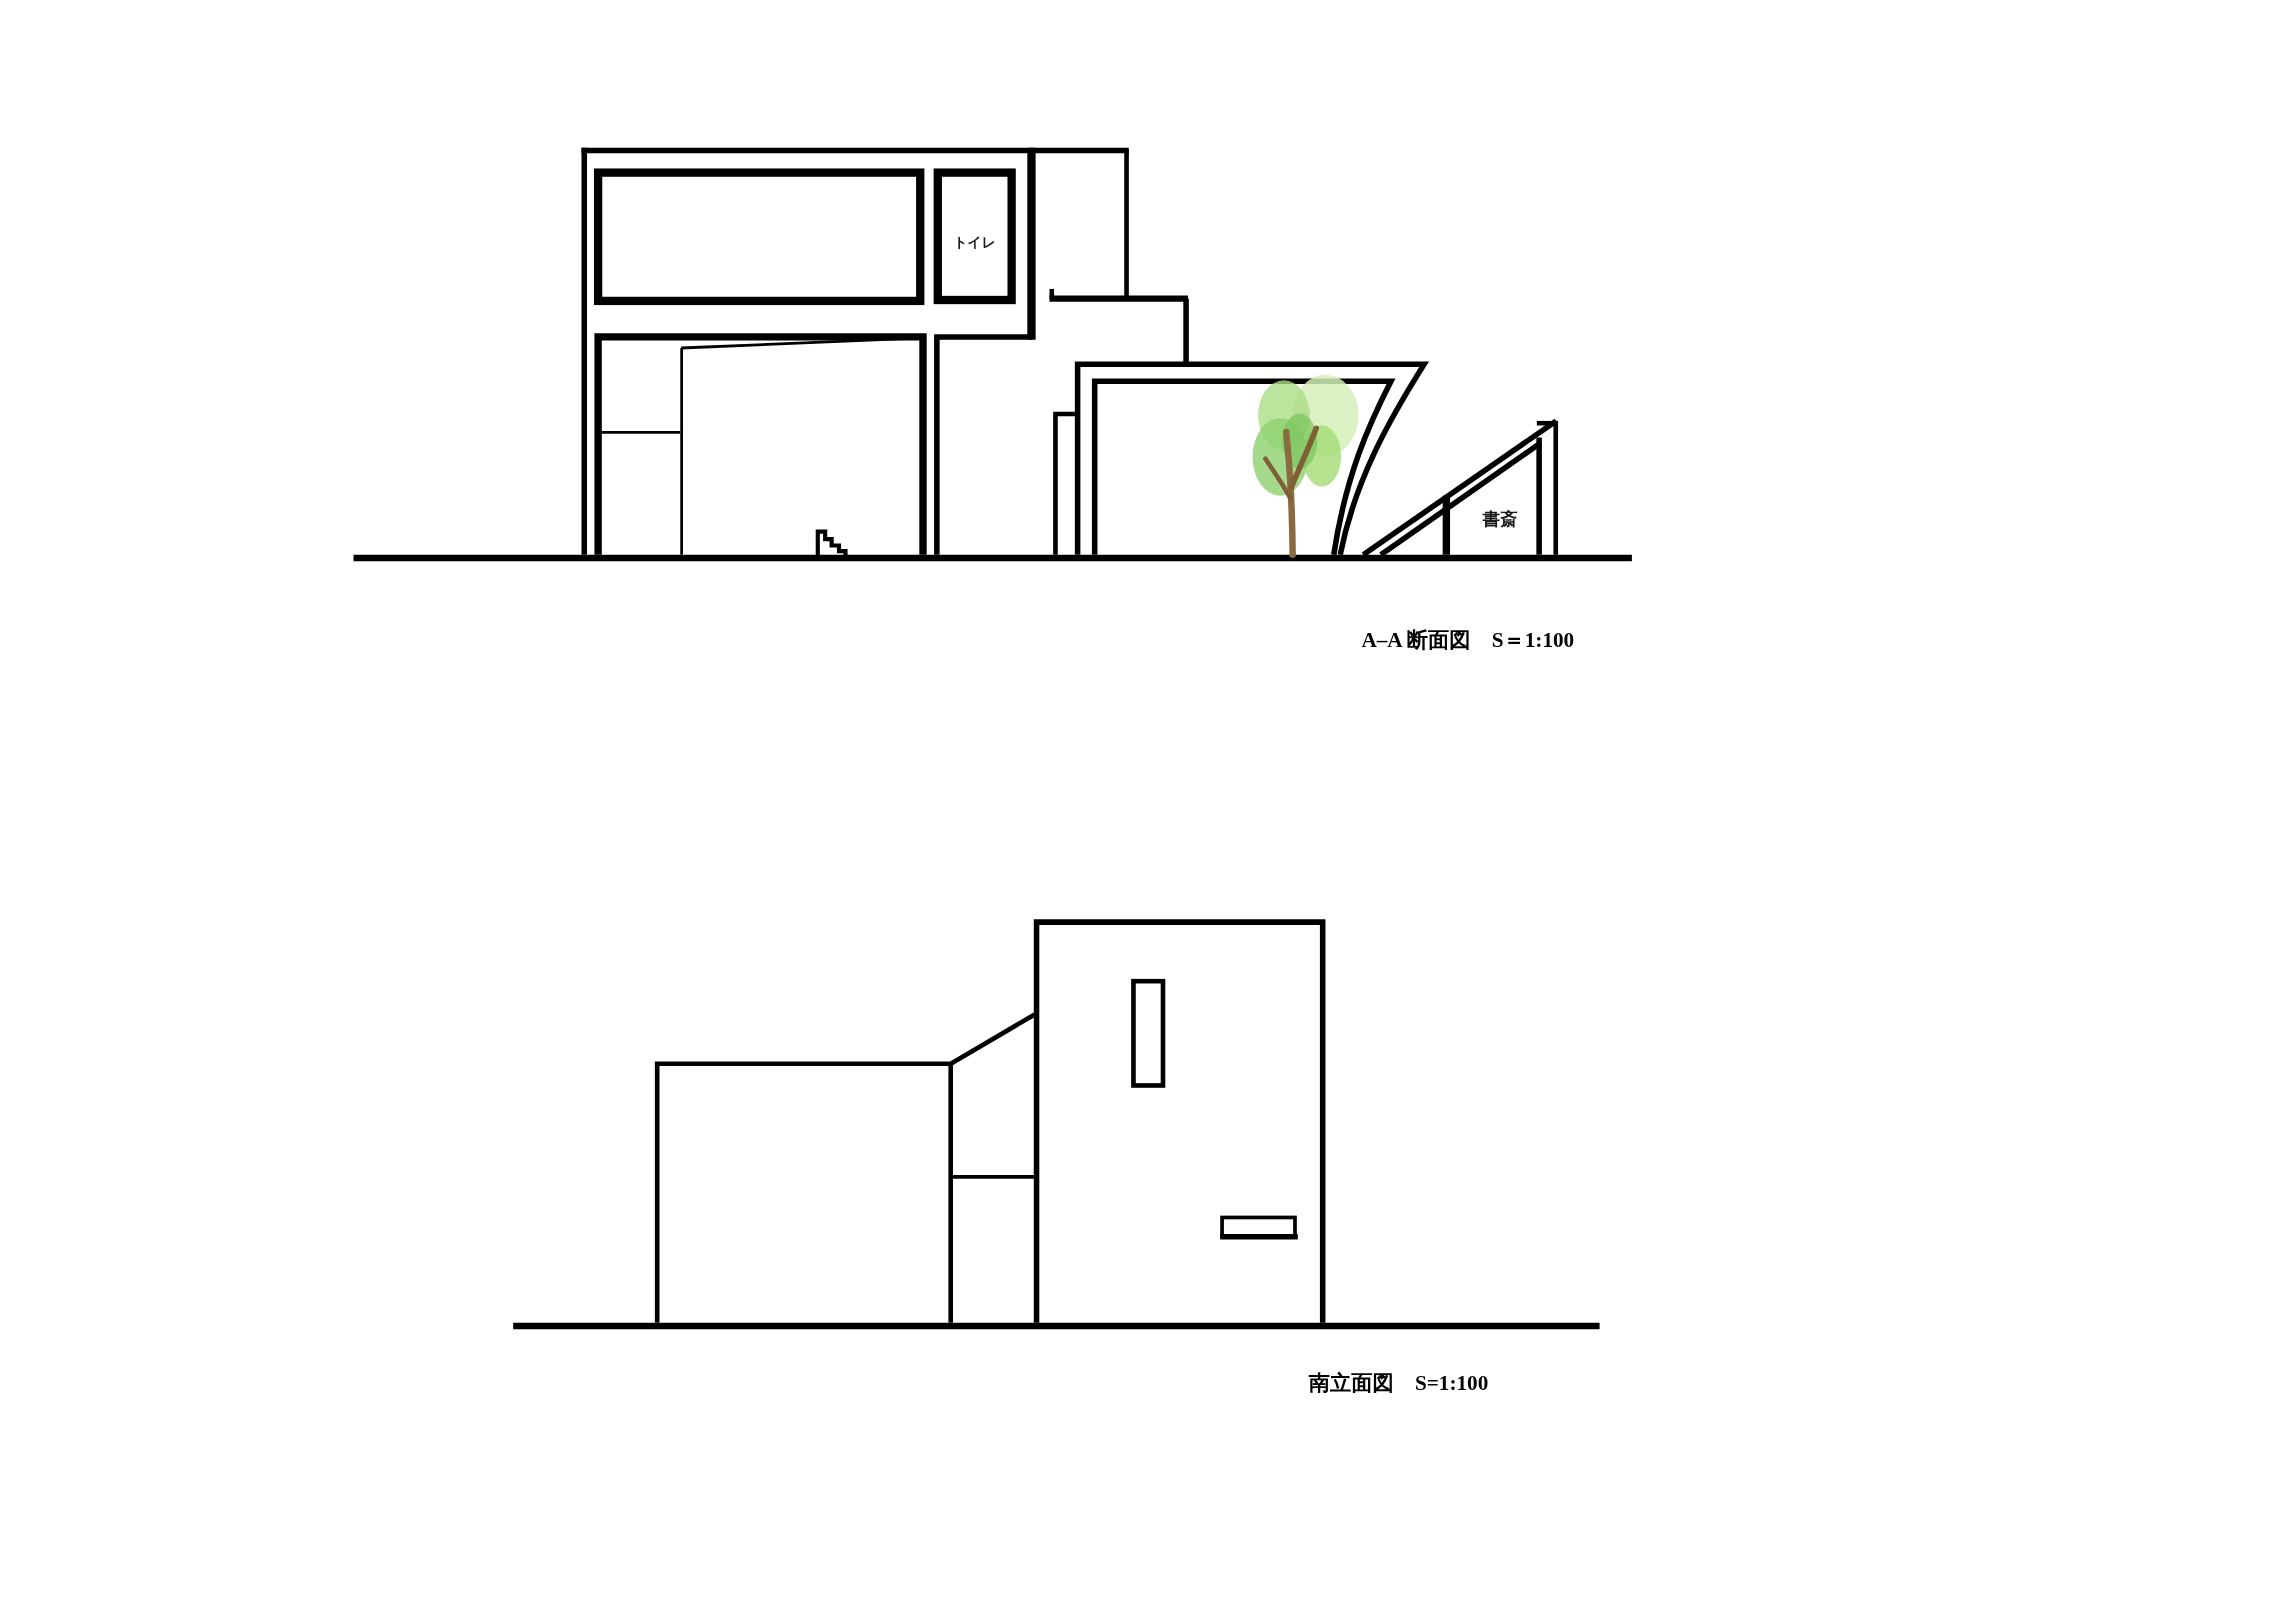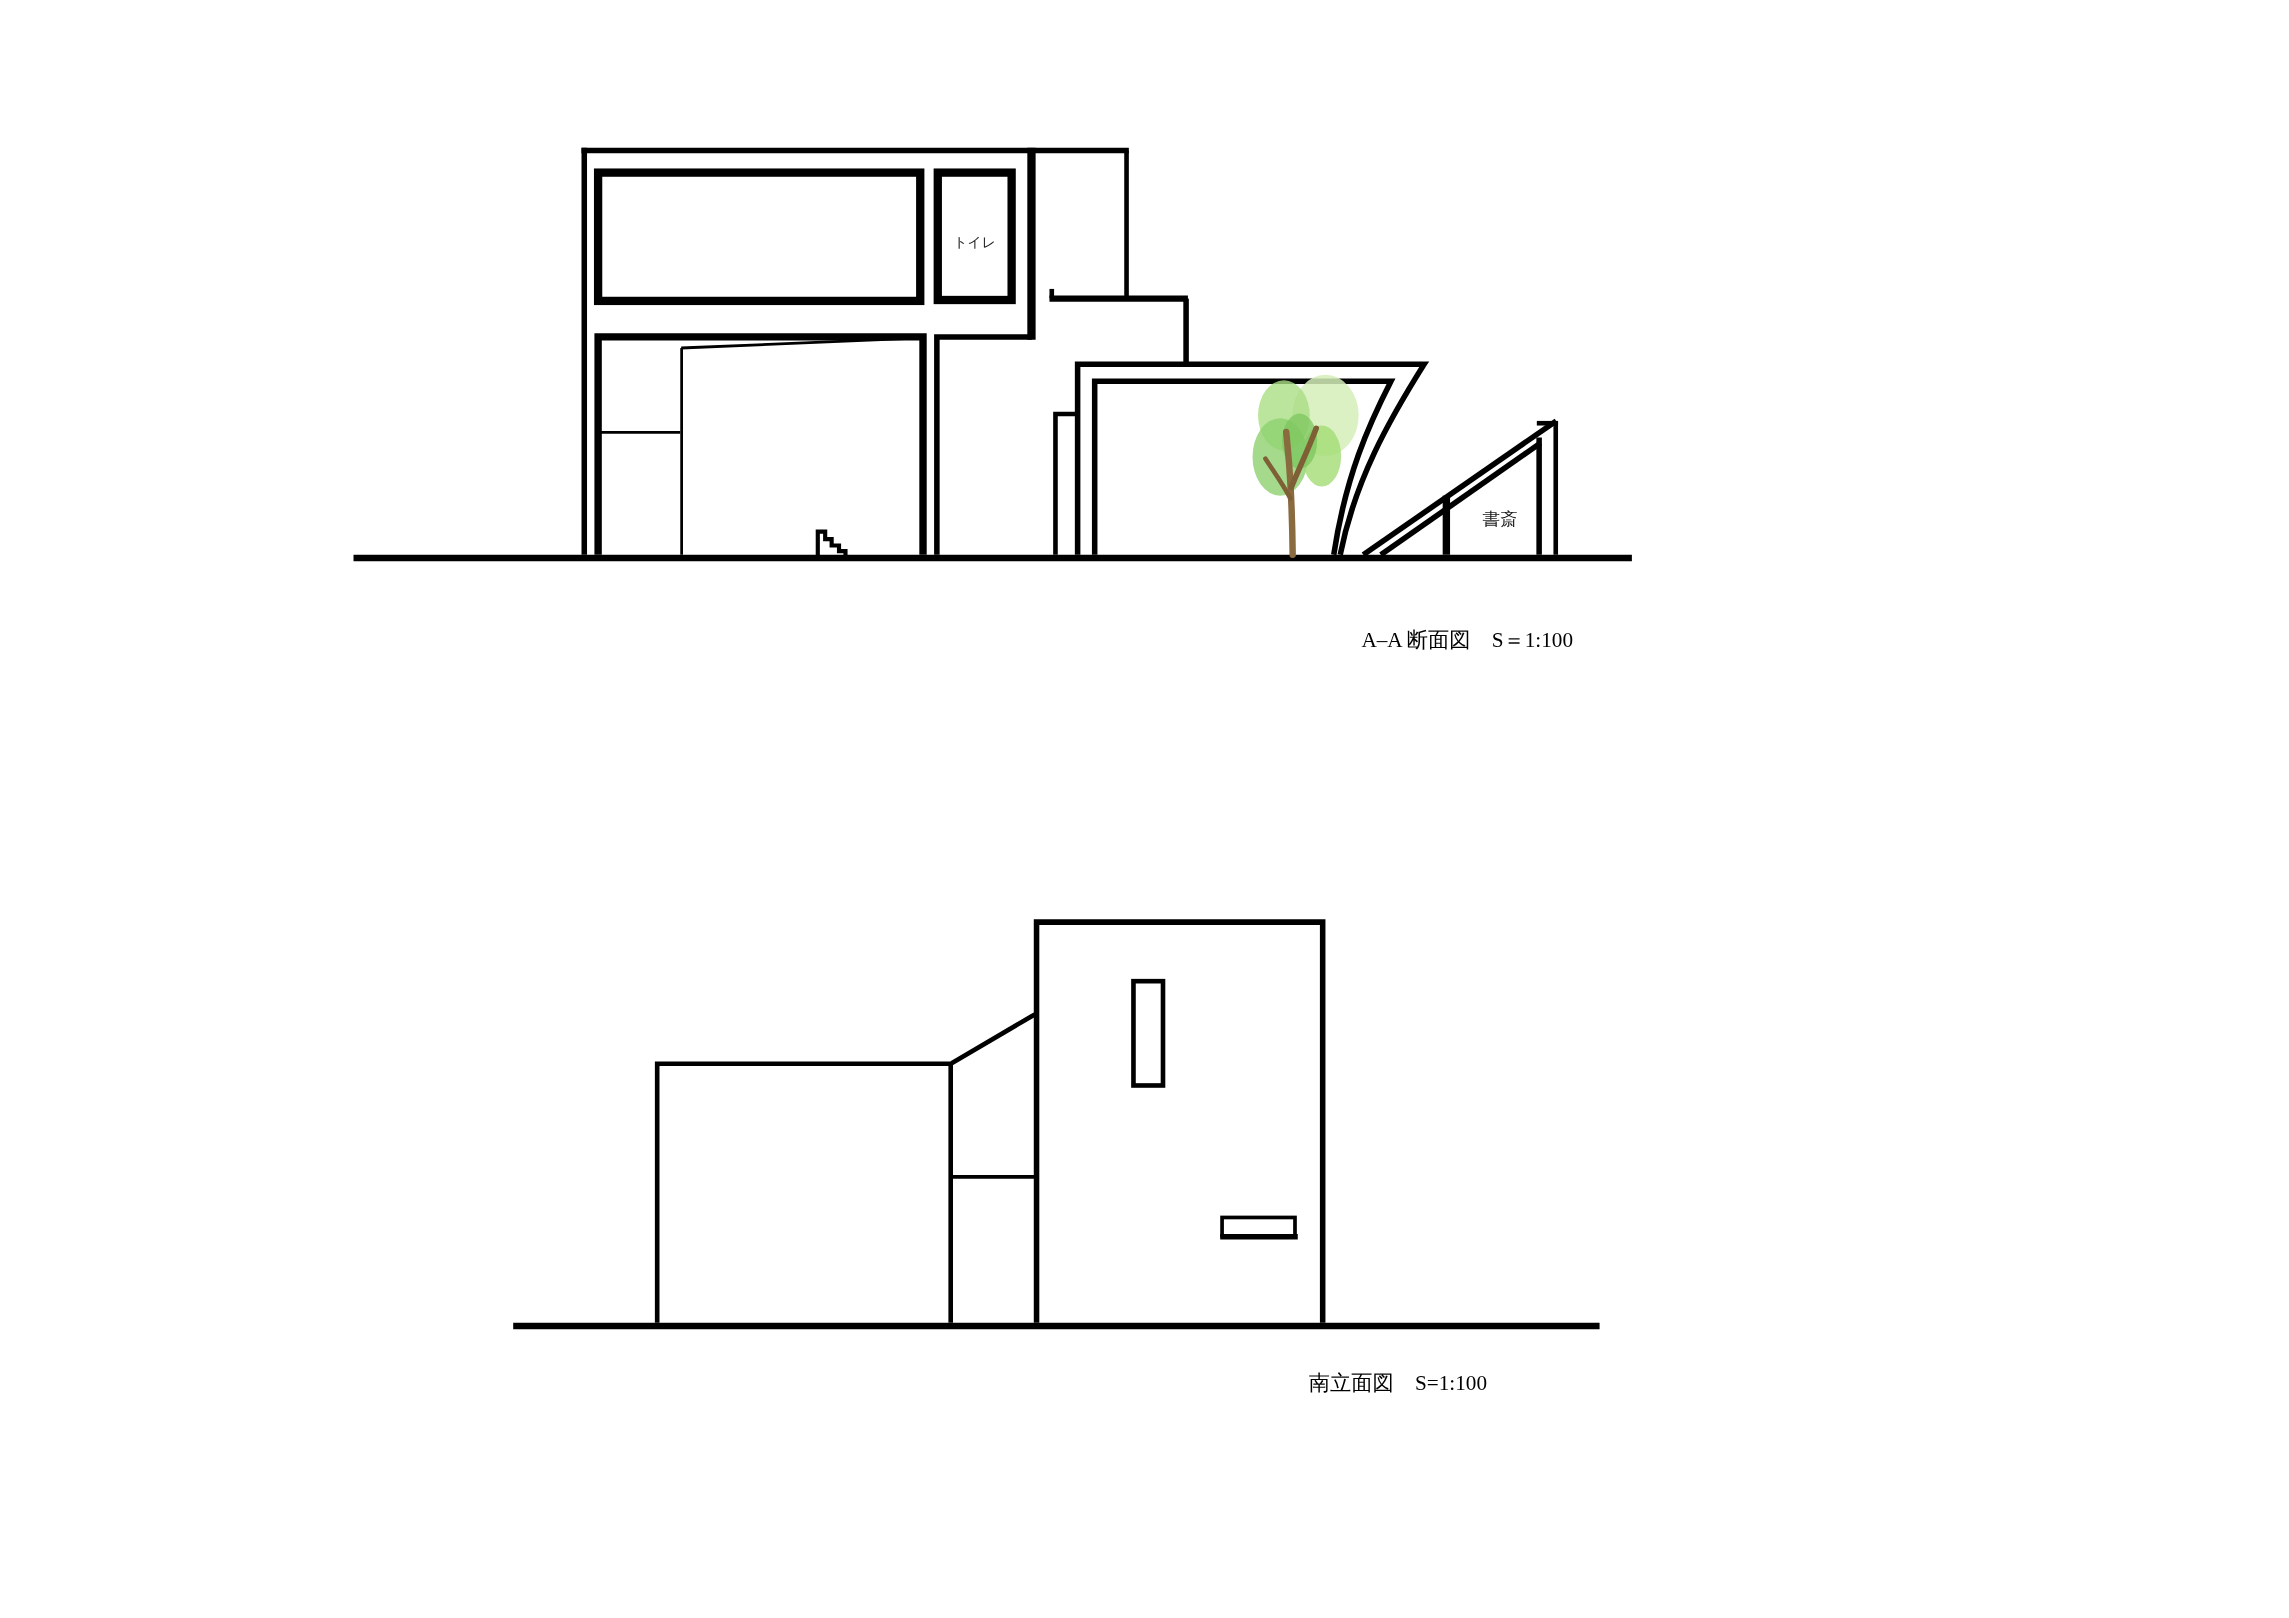--- a/index.html
+++ b/index.html
@@ -7,20 +7,21 @@
     padding: 0;
     background: #ffffff;
     font-family: "Liberation Serif", "DejaVu Serif", serif;
   }
   .sheet {
     position: relative;
     width: 2290px;
     height: 1543px;
     background: #ffffff;
     overflow: hidden;
+    font-weight: bold;
   }
   svg { display: block; }
   text.caption {
     font-family: "Liberation Serif", "DejaVu Serif", serif;
     font-size: 23px;
     fill: #000000;
   }
   text.room-label-small {
     font-family: "Liberation Sans", "DejaVu Sans", sans-serif;
     font-size: 15px;

